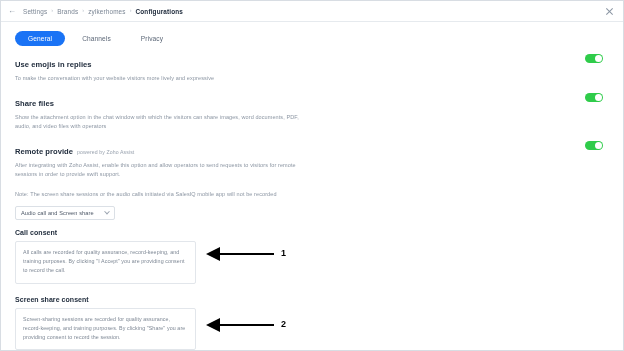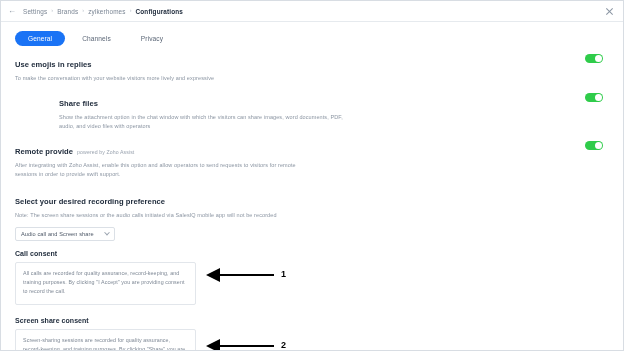--- a/index.html
+++ b/index.html
@@ -302,21 +302,21 @@
         <div class="sect-titleblock">
           <div class="sect-title">Use emojis in replies</div>
           <div class="sect-desc">To make the conversation with your website visitors more lively and expressive</div>
         </div>
         <div class="toggle">
             <span class="knob"></span>
           </div>
       </div>
     </div>
 
-    <div class="section" style="margin-bottom:10px;margin-left:44px;">
+    <div class="section" style="margin-bottom:10px;">
       <div class="sect-head">
         <div class="sect-titleblock">
           <div class="sect-title">Share files</div>
           <div class="sect-desc wide">Show the attachment option in the chat window with which the visitors can share images, word documents, PDF, audio, and video files with operators</div>
         </div>
         <div class="toggle">
             <span class="knob"></span>
           </div>
       </div>
     </div>
@@ -329,21 +329,20 @@
           </div>
           <div class="sect-desc wide">After integrating with Zoho Assist, enable this option and allow operators to send requests to visitors for remote sessions in order to provide swift support.</div>
         </div>
         <div class="toggle">
             <span class="knob"></span>
           </div>
       </div>
     </div>
 
     <div class="section" style="margin-bottom:9px;">
-      <div class="sect-title">Select your desired recording preference</div>
       <div class="sect-desc wide">Note: The screen share sessions or the audio calls initiated via SalesIQ mobile app will not be recorded</div>
 
       <div class="select-box">
         <span class="select-value">Audio call and Screen share</span>
         <span class="chev"></span>
       </div>
     </div>
 
     <div class="section" style="margin-bottom:12px;">
       <div class="consent-title">Call consent</div>

